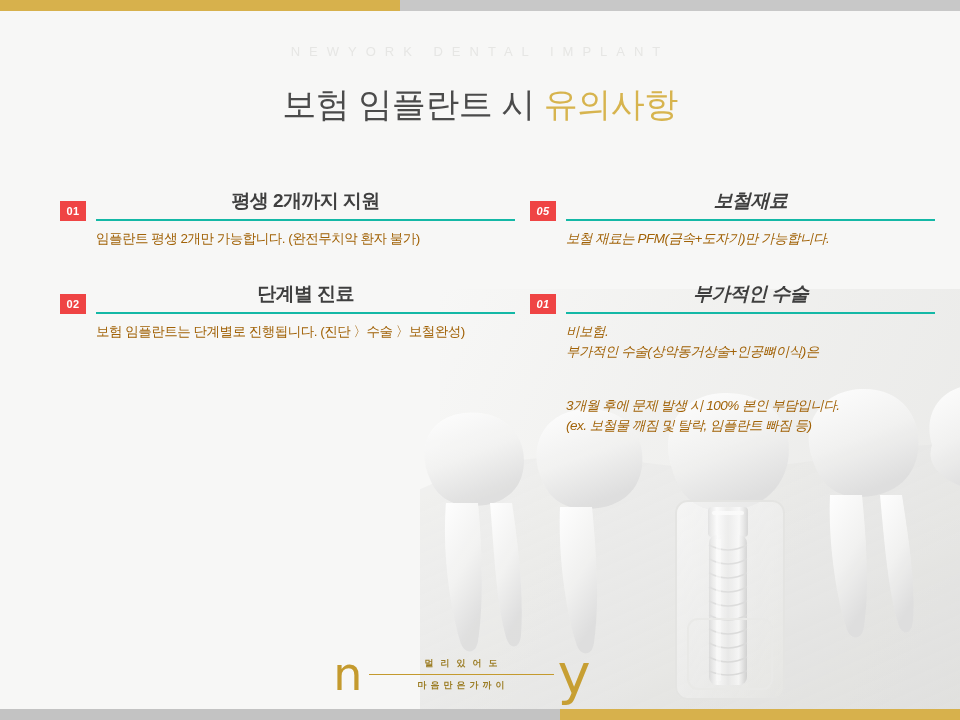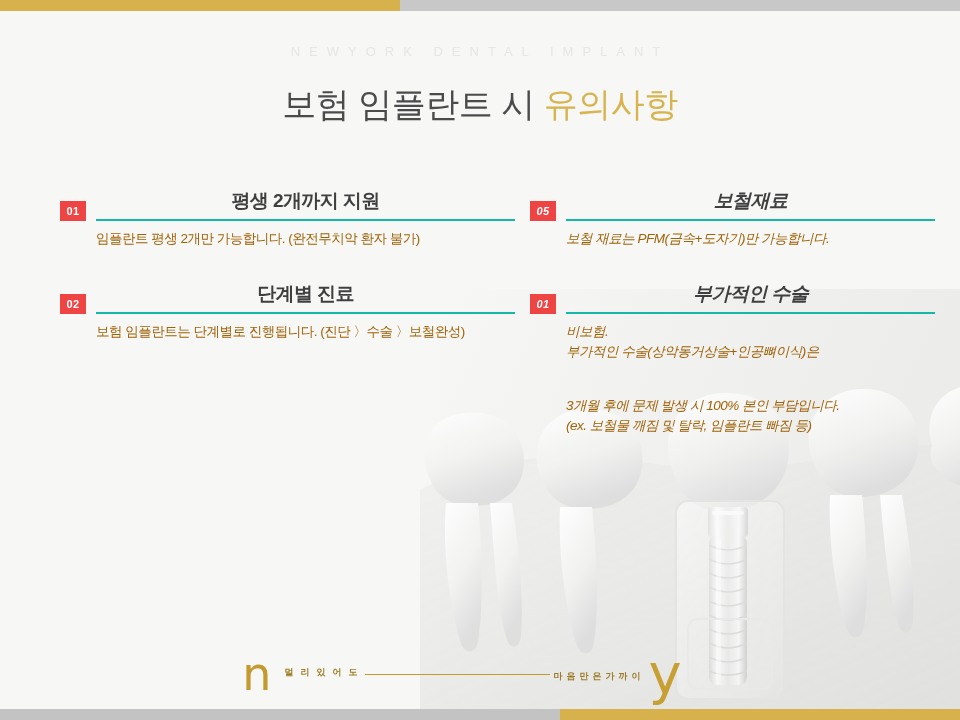--- a/index.html
+++ b/index.html
@@ -151,21 +151,21 @@
   }
   .logo-n {
     font-size:46px;
     font-weight:400;
     color:#c49a2e;
     line-height:1;
     font-family:"DejaVu Sans",sans-serif;
   }
   .logo-mid {
     display:flex;
-    flex-direction:row;
+    flex-direction:column;
     align-items:center;
     padding:0 4px;
   }
   .logo-top-ko, .logo-bot-ko {
     font-size:9px;
     color:#9b7c23;
     white-space:nowrap;
     letter-spacing:7px;
     text-indent:7px;
     font-weight:600;

